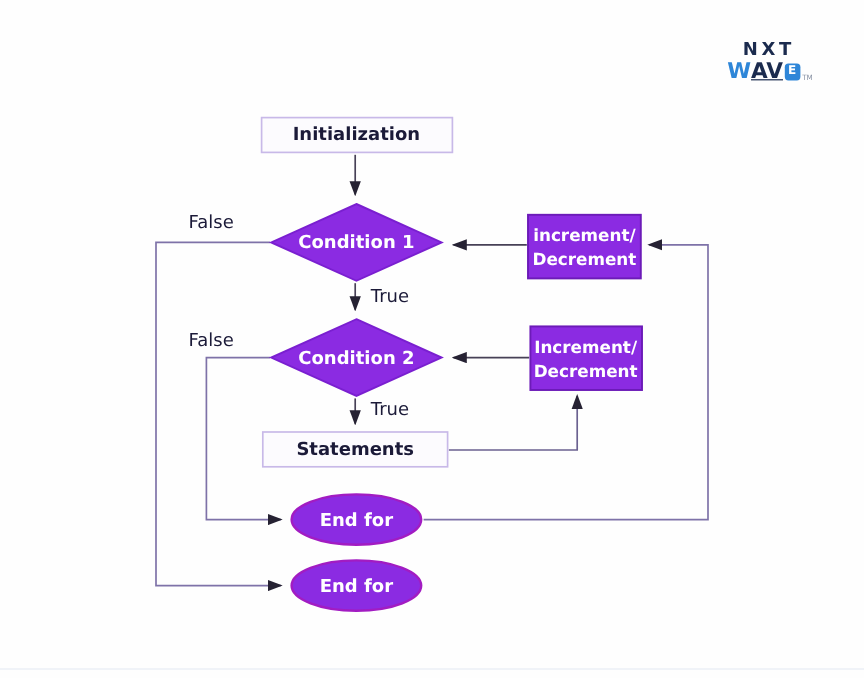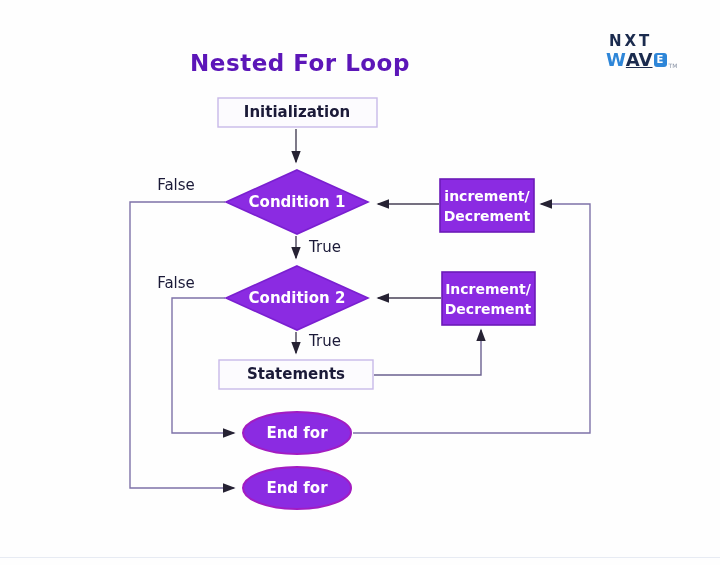--- a/index.html
+++ b/index.html
@@ -14,21 +14,21 @@
     font-family:"DejaVu Sans","Liberation Sans",sans-serif;overflow:hidden;
   }
   .page-title{
     position:absolute;top:50px;left:90px;width:420px;margin:0;
     text-align:center;font-size:23px;font-weight:bold;letter-spacing:.5px;
     color:var(--title-purple);
   }
   .logo{position:absolute;top:34px;left:606px;line-height:1;}
   .logo-nxt{
     font-size:15px;font-weight:bold;color:var(--logo-navy);
-    letter-spacing:3px;margin-left:3px;
+    letter-spacing:3px;margin-left:13px;
   }
   .logo-wave{margin-top:2px;font-size:18px;font-weight:bold;color:var(--logo-navy);
     display:flex;align-items:center;}
   .logo-w{color:var(--logo-blue);letter-spacing:0;}
   .logo-av{letter-spacing:0;text-decoration:underline;}
   .logo-e{
     display:inline-block;width:13px;height:14px;margin-left:1px;
     background:var(--logo-blue);border-radius:3px;color:#fff;
     font-size:10px;line-height:14px;text-align:center;font-weight:bold;
   }
@@ -47,21 +47,20 @@
   .edge-label{font:500 15px "DejaVu Sans",sans-serif;fill:#1B1A38;}
   .conn{fill:none;stroke:#474156;stroke-width:1.4;}
   .loop{fill:none;stroke:#7E72A8;stroke-width:1.4;}
   .loop-mid{fill:none;stroke:#6B6190;stroke-width:1.4;}
 </style>
 </head>
 <body>
 
 <div class="stage">
 
-  <h1 class="page-title">Nested For Loop</h1>
 
   <div class="logo">
     <div class="logo-nxt">NXT</div>
     <div class="logo-wave">
       <span class="logo-w">W</span>
         <span class="logo-av">AV</span>
         <span class="logo-e">E</span>
         <span class="logo-tm">TM</span>
     </div>
   </div>

